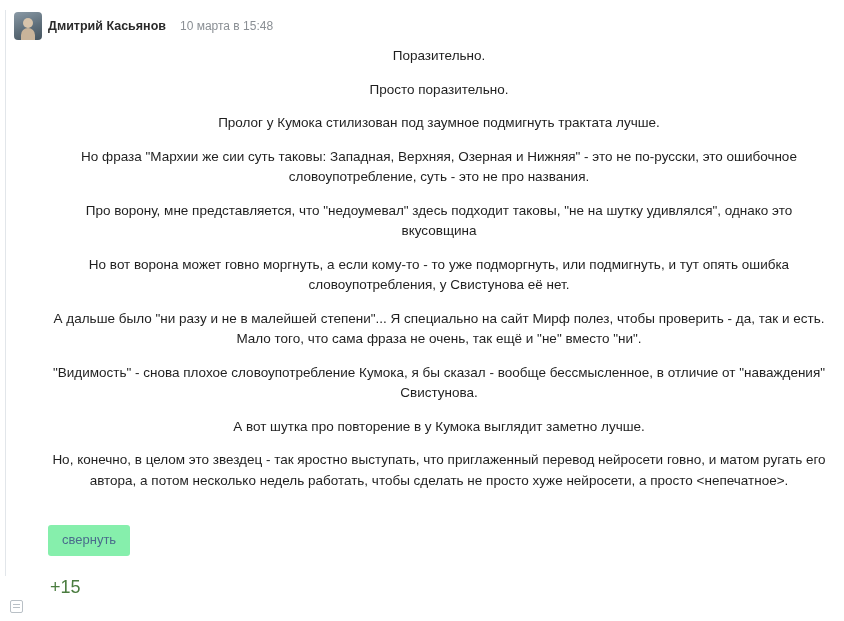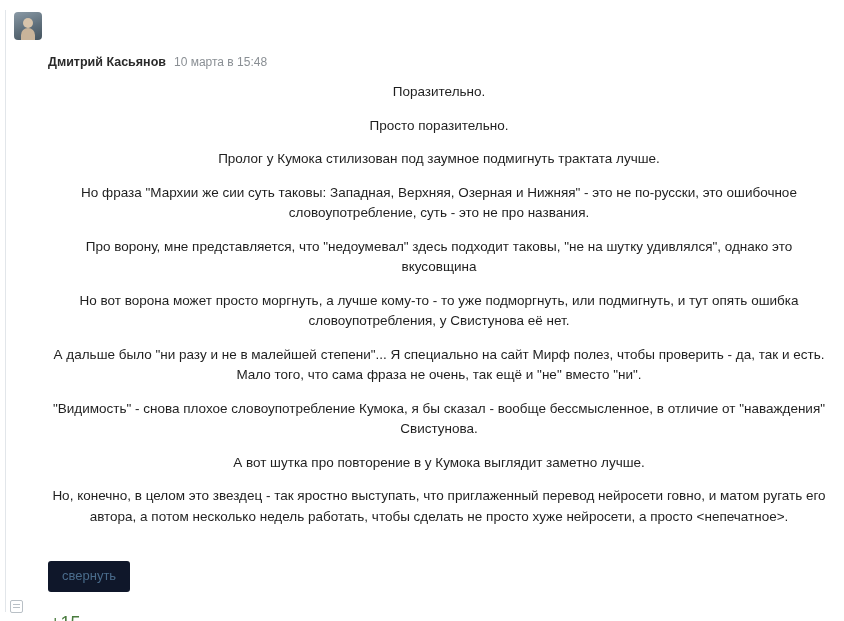--- a/index.html
+++ b/index.html
@@ -31,24 +31,23 @@
     left: 5px;
     top: 10px;
     bottom: 32px;
     width: 1px;
     background: #e2e6ea;
   }
 
   .header {
     display: flex;
     align-items: center;
-    gap: 8px;
+    gap: 14px;
     height: 28px;
     margin-left: 34px;
-    margin-top: 36px;
   }
 
   .avatar {
     position: absolute;
     left: 14px;
     top: 12px;
     width: 28px;
     height: 28px;
     border-radius: 4px;
     background: linear-gradient(160deg, #8a9aa6 0%, #5f6f7b 55%, #44535e 100%);
@@ -103,21 +102,21 @@
     word-wrap: break-word;
   }
   .para:last-of-type {
     margin-bottom: 12px;
   }
 
   .collapse-btn {
     display: inline-block;
     margin-top: 22px;
     padding: 7px 14px 8px 14px;
-    background: #0f172a;
+    background: #86efac;
     border: none;
     border-radius: 3px;
     font-family: "Liberation Sans", sans-serif;
     font-size: 13px;
     color: #4a6c8c;
     cursor: pointer;
     line-height: 16px;
   }
 
   .rating {
@@ -162,21 +161,21 @@
     <span class="author">Дмитрий Касьянов</span>
     <span class="timestamp">10 марта в 15:48</span>
   </div>
 
   <div class="body">
     <p class="para">Поразительно.</p>
     <p class="para">Просто поразительно.</p>
     <p class="para">Пролог у Кумока стилизован под заумное подмигнуть трактата лучше.</p>
     <p class="para">Но фраза "Мархии же сии суть таковы: Западная, Верхняя, Озерная и Нижняя" - это не по-русски, это ошибочное словоупотребление, суть - это не про названия.</p>
     <p class="para">Про ворону, мне представляется, что "недоумевал" здесь подходит таковы, "не на шутку удивлялся", однако это вкусовщина</p>
-    <p class="para">Но вот ворона может просто моргнуть, а лучше кому-то - то уже подморгнуть, или подмигнуть, и тут опять ошибка словоупотребления, у Свистунова её нет.</p>
+    <p class="para">Но вот ворона может говно моргнуть, а если кому-то - то уже подморгнуть, или подмигнуть, и тут опять ошибка словоупотребления, у Свистунова её нет.</p>
     <p class="para">А дальше было "ни разу и не в малейшей степени"... Я специально на сайт Мирф полез, чтобы проверить - да, так и есть.  Мало того, что сама фраза не очень, так ещё и "не" вместо "ни".</p>
     <p class="para">"Видимость" - снова плохое словоупотребление Кумока, я бы сказал - вообще бессмысленное, в отличие от "наваждения" Свистунова.</p>
     <p class="para">А вот шутка про повторение в у Кумока выглядит заметно лучше.</p>
     <p class="para">Но, конечно, в целом это звездец - так яростно выступать, что приглаженный перевод нейросети говно, и матом ругать его автора, а потом несколько недель работать, чтобы сделать не просто хуже нейросети, а просто &lt;непечатное&gt;.</p>
 
     <button class="collapse-btn">свернуть</button>
 
     <div class="rating">+15</div>
   </div>
 

